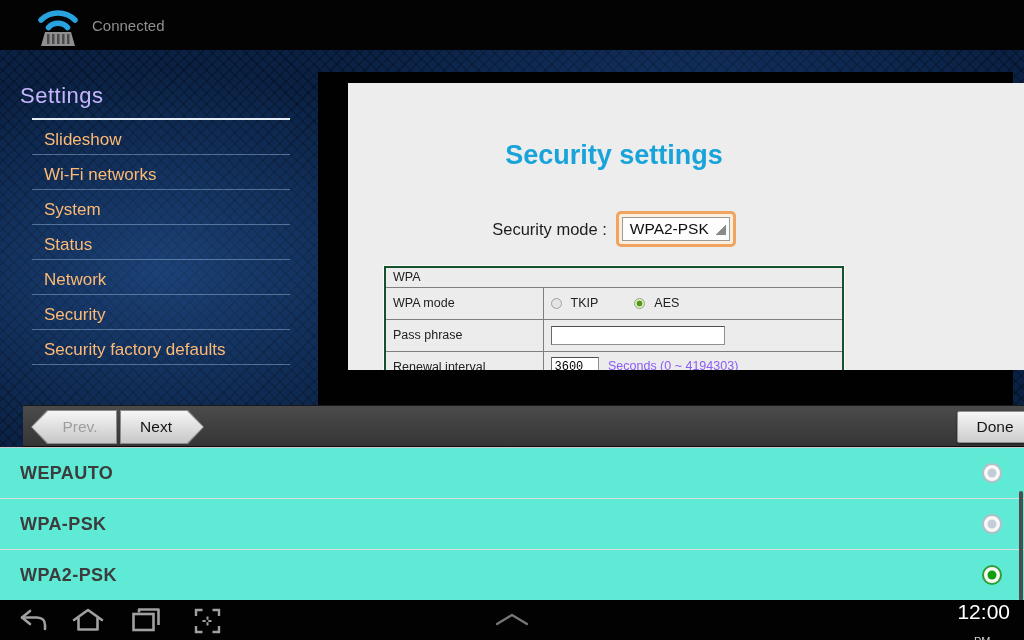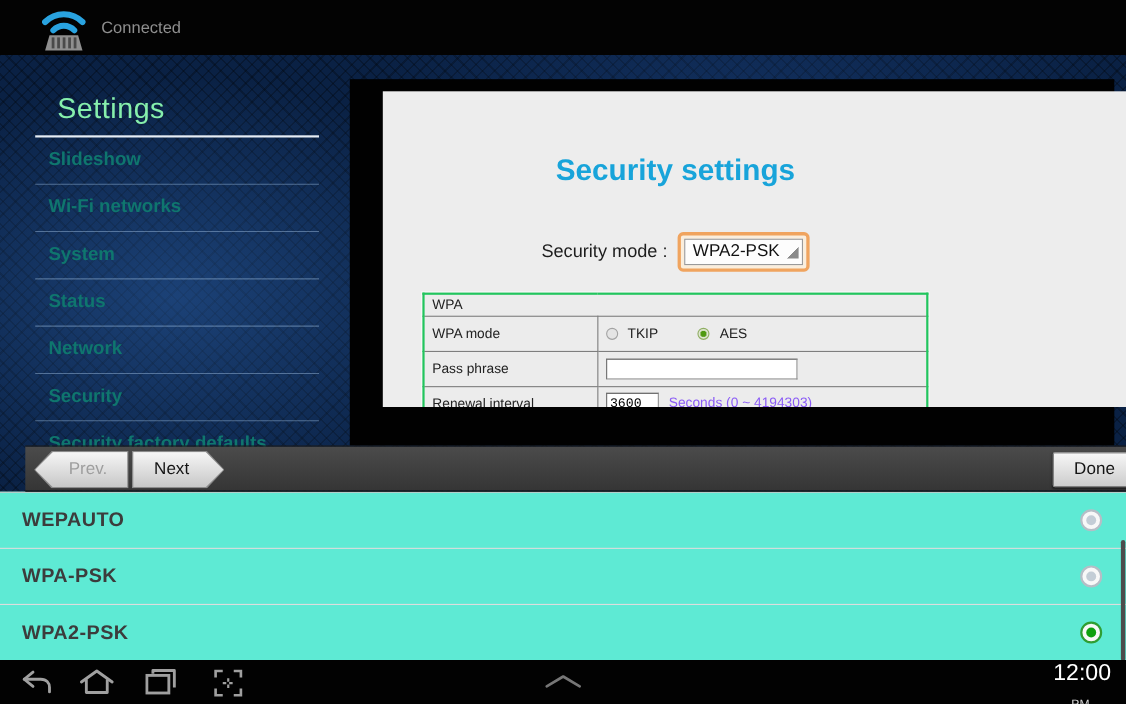--- a/index.html
+++ b/index.html
@@ -16,40 +16,40 @@
     background-color:#0a2144;
     background-image:
       radial-gradient(ellipse 430px 280px at 160px 220px, rgba(45,98,170,.50), rgba(10,33,68,0) 72%),
       radial-gradient(ellipse 500px 300px at 680px 80px, rgba(35,80,150,.35), rgba(10,33,68,0) 70%),
       repeating-linear-gradient(45deg, rgba(0,0,0,.26) 0 1.5px, transparent 1.5px 8px),
       repeating-linear-gradient(-45deg, rgba(0,0,0,.26) 0 1.5px, transparent 1.5px 8px);
   }
 
   
   .sidebar { position:absolute; left:0; top:50px; width:318px; height:360px; z-index:5; }
-  .sidebar-title { margin:33px 0 0 52px; font-size:26px; color:#86efac; letter-spacing:.5px; }
+  .sidebar-title { margin:33px 0 0 20px; font-size:22px; color:#c4b5fd; letter-spacing:.5px; }
   .sidebar-underline { margin:9px 0 0 32px; width:258px; height:2px; background:#e6edf5; }
   .sidebar-list { list-style:none; margin-left:32px; width:258px; }
-  .sidebar-item { height:43px; line-height:40px; padding-left:12px; font-size:17px; color:#0f766e;
-    border-bottom:1px solid rgba(165,195,228,.45); cursor:pointer;font-weight:bold; }
+  .sidebar-item { height:35px; line-height:40px; padding-left:12px; font-size:17px; color:#fdba74;
+    border-bottom:1px solid rgba(165,195,228,.45); cursor:pointer; }
 
   
   .webview-frame { position:absolute; left:318px; top:72px; width:695px; height:333px; background:#010101; z-index:4; }
   .web-panel { position:absolute; left:30px; top:11px; width:752px; height:287px; background:#ededed; overflow:hidden; }
   .webpage { padding-left:36px; width:496px; }
   .page-title { margin-top:57px; width:460px; text-align:center; font-size:27px; font-weight:bold; color:#18a4da; }
   .mode-row { margin-top:40px; width:460px; display:flex; justify-content:center; align-items:center; gap:9px; }
   .mode-label { font-size:16.5px; color:#1d1d1d; }
   .focus-ring { border:3px solid #f0a45f; border-radius:5px; padding:3px; background:#faeedd; cursor:pointer; }
   .mode-select { display:flex; align-items:center; gap:5px; background:#fdfdfd; border:1px solid #9a9a9a;
     height:24px; padding:0 3px 0 7px; font-size:15.5px; color:#111; }
   .select-arrow { width:12px; height:12px; background:linear-gradient(135deg, transparent 55%, #8a8a8a 55%); }
 
   
-  .wpa-table { margin-top:19px; width:460px; border-collapse:collapse; border:2px solid #22c55e;
+  .wpa-table { margin-top:19px; width:460px; border-collapse:collapse; border:2px solid #14532d;
     background:#ececec; box-shadow:0 0 0 1px #fbfbfb; }
   .wpa-table td, .wpa-table th { border:1px solid #7e7e7e; font-weight:normal; text-align:left;
     font-size:12.5px; color:#222; padding-left:7px; }
   .t-header { height:20px; }
   .t-row { height:32px; }
   .t-label { width:158px; }
   .radio-group { display:flex; align-items:center; gap:9px; }
   .radio-group .gap { width:18px; }
   .radio-s { width:11px; height:11px; border-radius:50%; border:1px solid #a2a2a2; background:#e4e4e4; display:inline-block; }
   .radio-s.checked { border-color:#8fae62; background:radial-gradient(circle, #4f9a11 0 42%, #dfe6d2 50%); }

